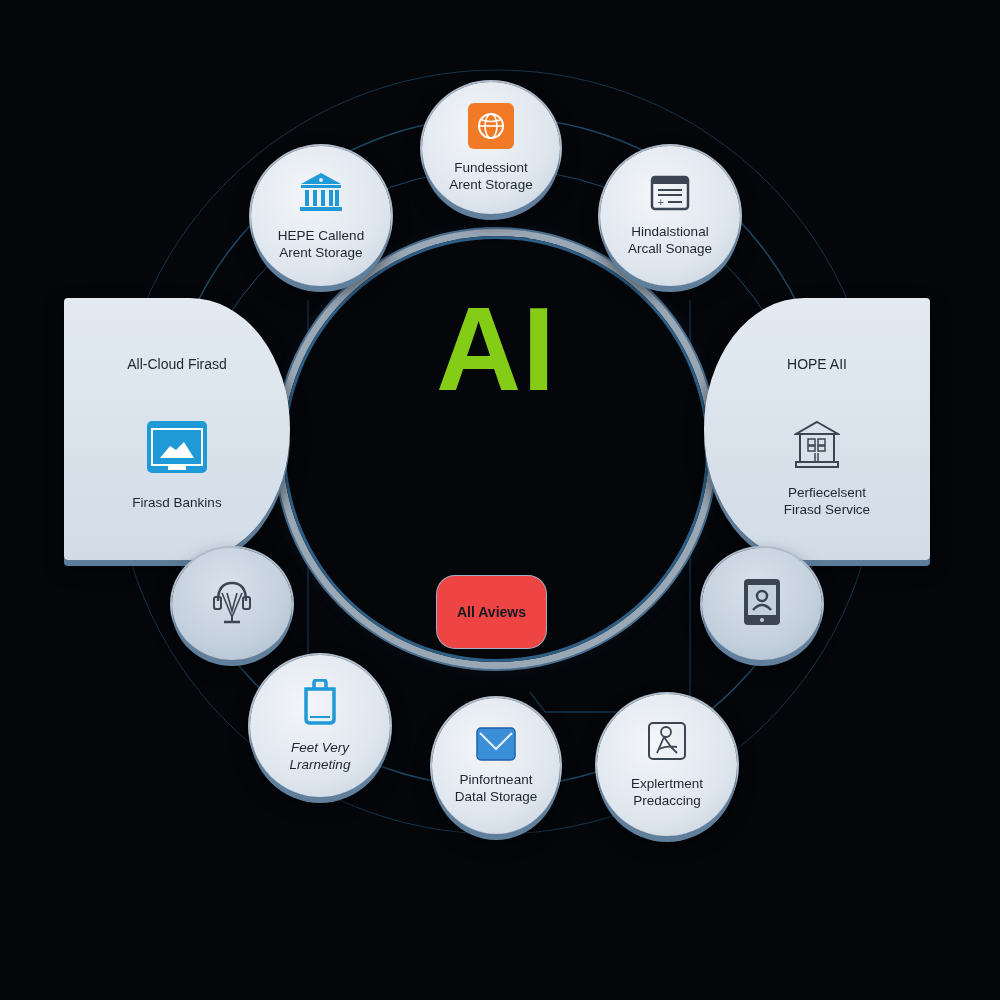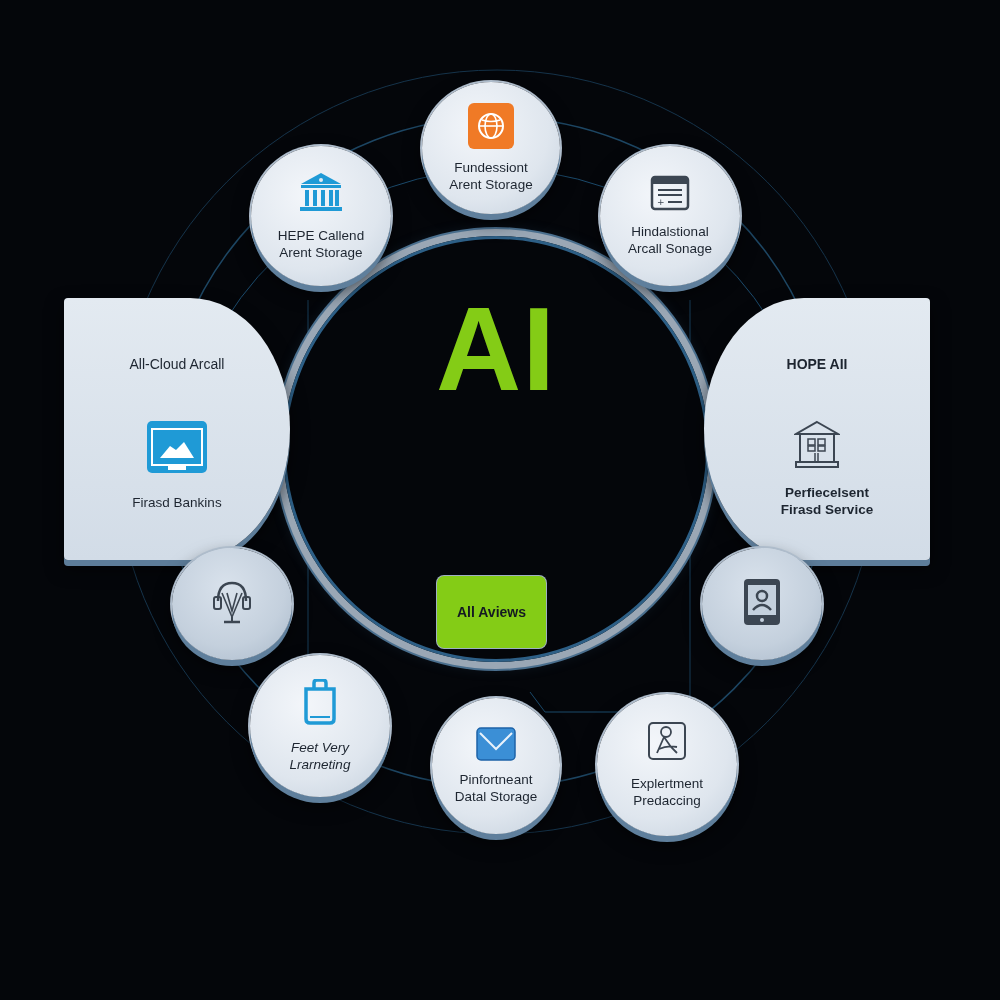--- a/index.html
+++ b/index.html
@@ -32,28 +32,28 @@
   .bubble .label { font-size:13.5px; line-height:17px; margin-top:8px; }
   .bubble .label span { display:block; }
   .bubble.dim { background: radial-gradient(circle at 45% 35%, #d9e2ec 0%, #c4d0dd 60%, #a7b7c8 100%); }
   .panel {
     position:absolute; width:226px; height:262px;
     background: linear-gradient(180deg,#e3eaf1 0%,#d2dce7 100%);
     box-shadow: 0 6px 0 #5d7d9a, 0 8px 18px rgba(0,0,0,0.6);
     color:#1d2530; text-align:center;
   }
   .panel.left { left:64px; top:298px; border-radius:4px 100px 100px 4px / 4px 50% 50% 4px; }
-  .panel.right { left:704px; top:298px; border-radius:100px 4px 4px 100px / 50% 4px 4px 50%;font-weight:bold; }
+  .panel.right { left:704px; top:298px; border-radius:100px 4px 4px 100px / 50% 4px 4px 50%; }
   .panel .ptitle { position:absolute; left:0; right:0; top:58px; font-size:14px; }
   .panel .picon { position:absolute; left:0; right:0; top:122px; display:flex; justify-content:center; }
   .panel .plabel { position:absolute; left:0; right:0; top:186px; font-size:13.5px; line-height:17px; }
   .panel .plabel span { display:block;padding-left:20px; }
   .reviews-box {
     position:absolute; left:437px; top:576px; width:109px; height:72px;
-    background:#84cc16; border-radius:7px;
+    background:#ef4444; border-radius:18px;
     box-shadow: 0 0 0 1px #9fb0c2;
     display:flex; align-items:center; justify-content:center;
     font-weight:700; font-size:14px; color:#141a22;
   }
 </style>
 </head>
 <body>
 
 <svg class="bg-svg" viewBox="0 0 1000 1000">
   <circle cx="497" cy="452" r="335" fill="none" stroke="#1d4663" stroke-width="1.5"></circle>
@@ -126,21 +126,21 @@
       <text x="7" y="30" font-size="9" fill="#3c4652" font-family="DejaVu Sans, sans-serif">+</text>
     </svg>
   </span>
   <div class="label">
     <span>Hindalstional</span>
     <span>Arcall Sonage</span>
   </div>
 </div>
 
 <div class="panel left">
-  <div class="ptitle">All-Cloud Arcall</div>
+  <div class="ptitle">All-Cloud Firasd</div>
   <div class="picon">
     <span>
       <svg width="62" height="56" viewBox="0 0 62 56">
         <rect x="1" y="1" width="60" height="52" rx="5" fill="#1f9ad6"></rect>
         <rect x="6" y="9" width="50" height="36" fill="none" stroke="#fff" stroke-width="2"></rect>
         <polygon points="14,38 24,26 30,30 38,22 48,38" fill="#fff"></polygon>
         <rect x="22" y="46" width="18" height="4" fill="#fff"></rect>
       </svg>
     </span>
   </div>

